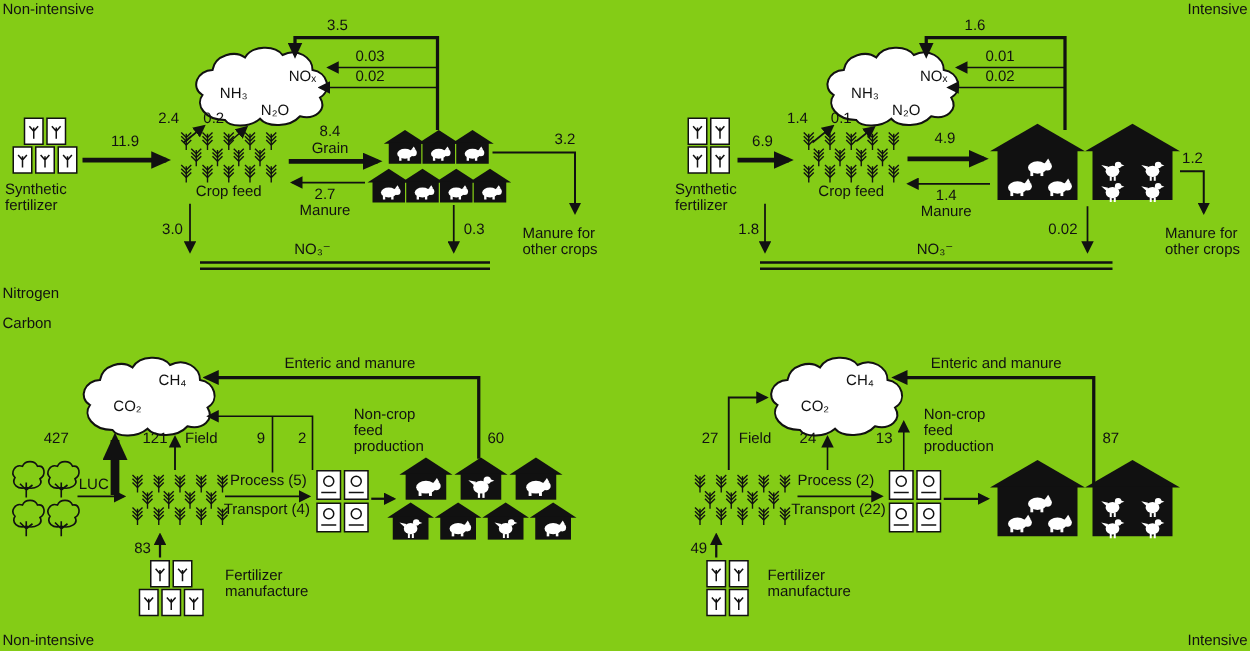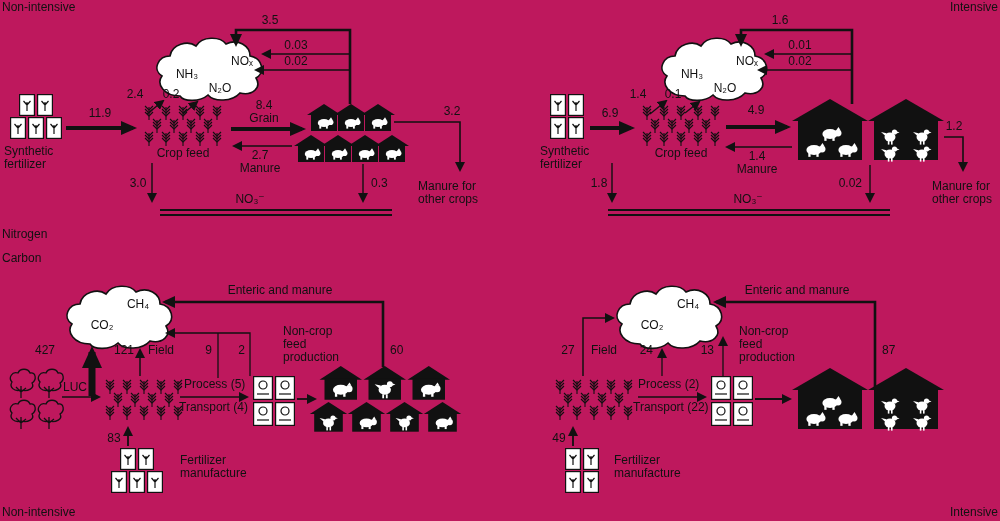--- a/index.html
+++ b/index.html
@@ -1,16 +1,16 @@
 <!DOCTYPE html>
 <html><head>
 <meta charset="utf-8">
 <style>
   html,body{margin:0;padding:0;background:#fff;}
-  .fig{position:relative;width:1000px;height:521px;background:#be185d;overflow:hidden;}
+  .fig{position:relative;width:1000px;height:521px;background:#84cc16;overflow:hidden;}
   svg{display:block;}
   svg text{font-family:"Liberation Sans","DejaVu Sans",sans-serif;font-size:12px;fill:#111;}
   .flow{stroke:#111;fill:none;}
 </style>
 </head>
 <body>
 
 <div class="fig">
 <svg width="1000" height="521" viewBox="0 0 1000 521" xmlns="http://www.w3.org/2000/svg">
   <defs>

